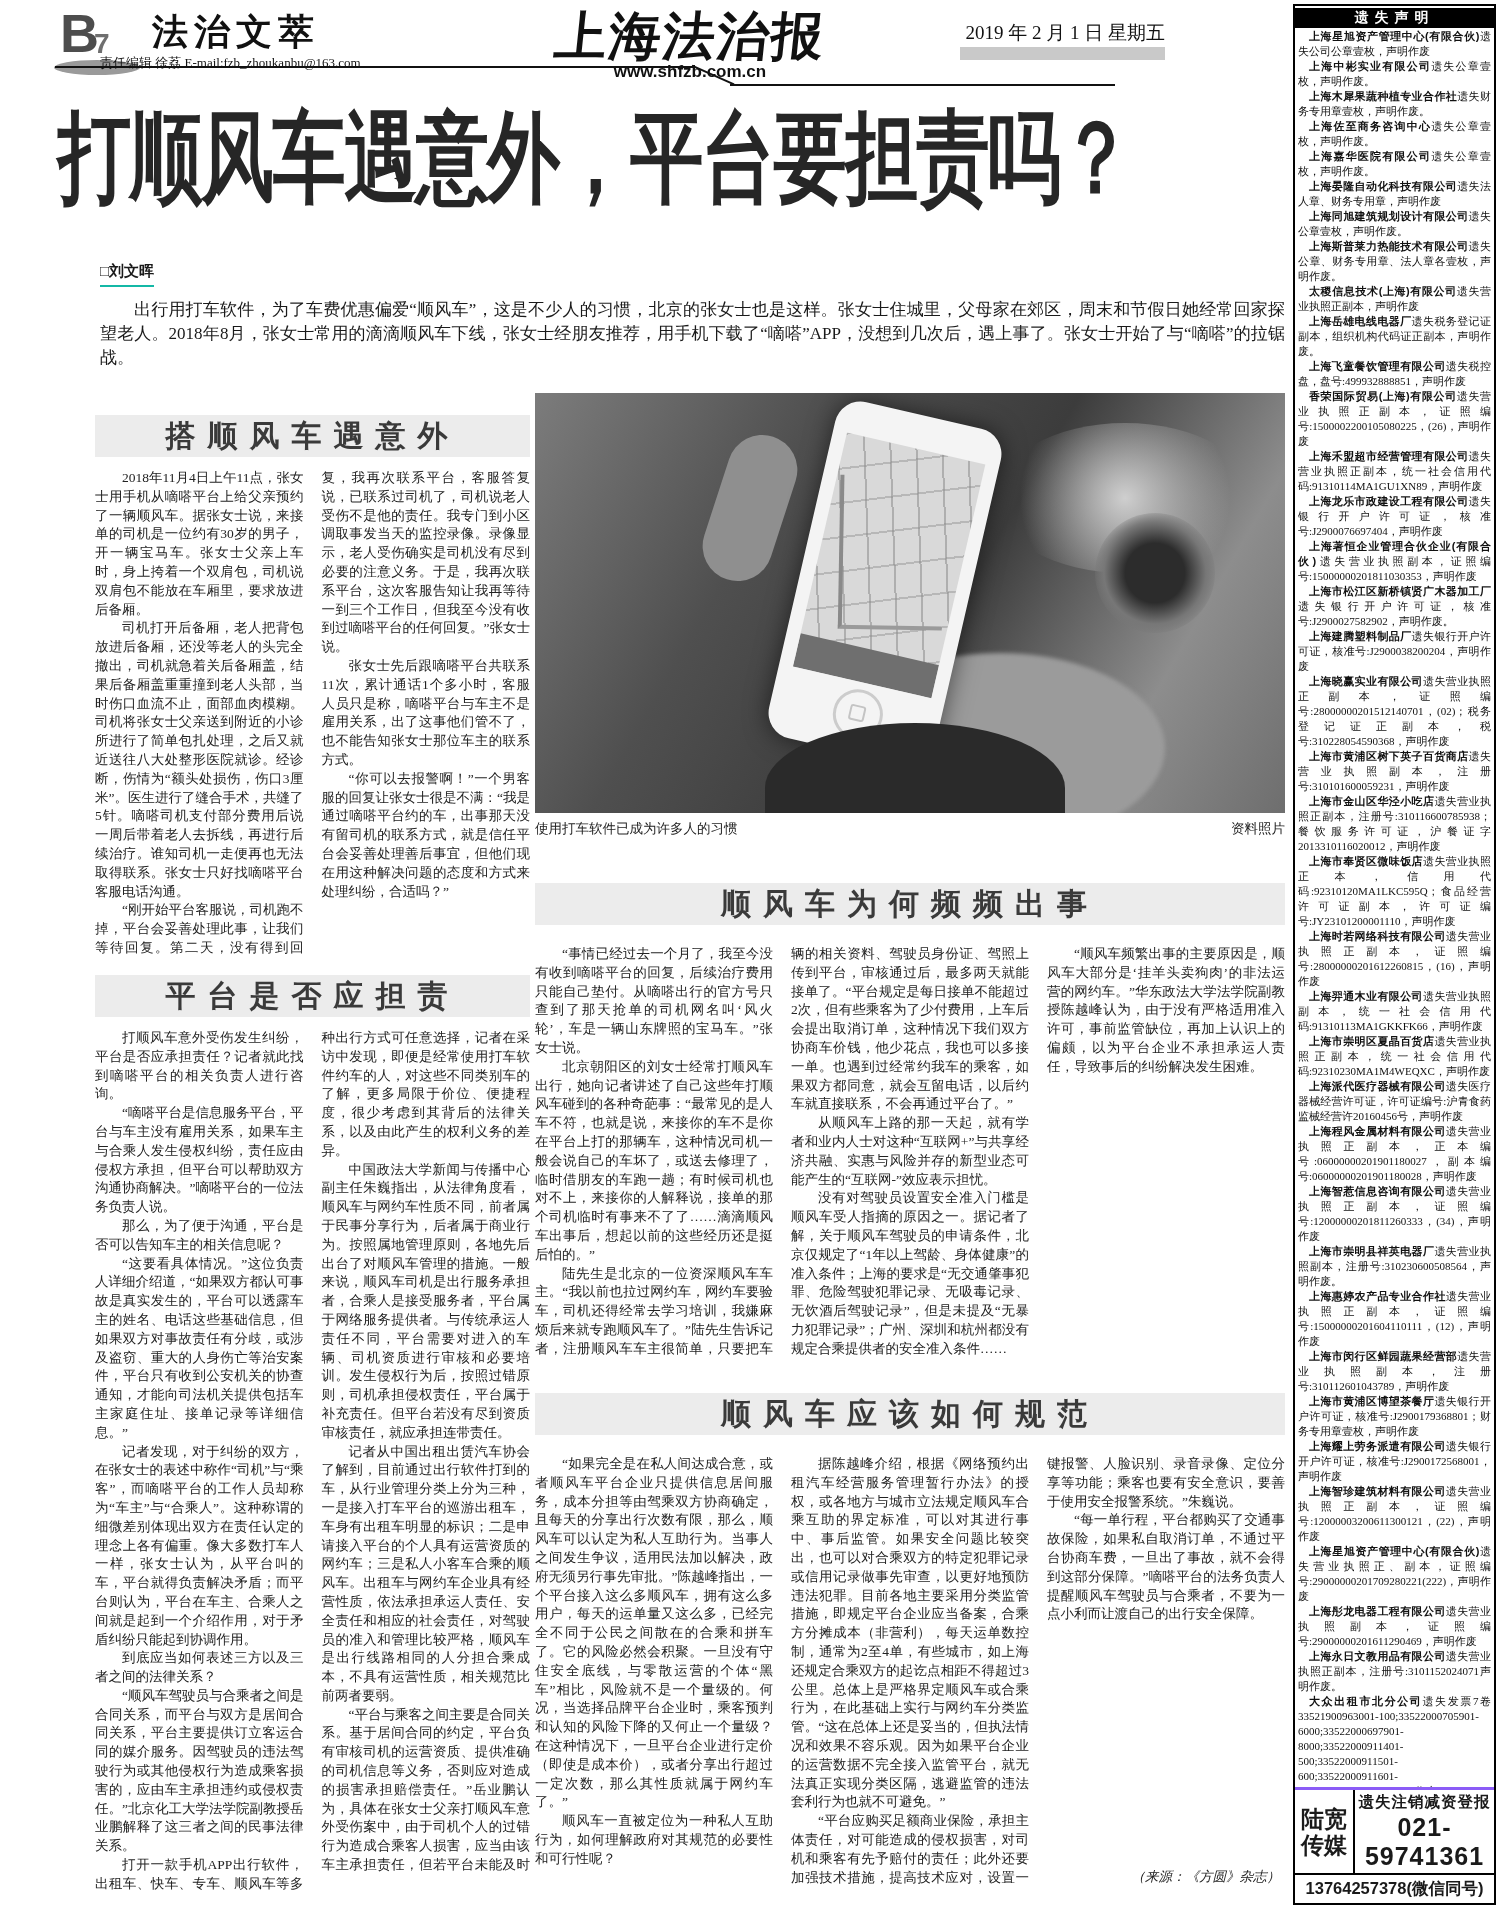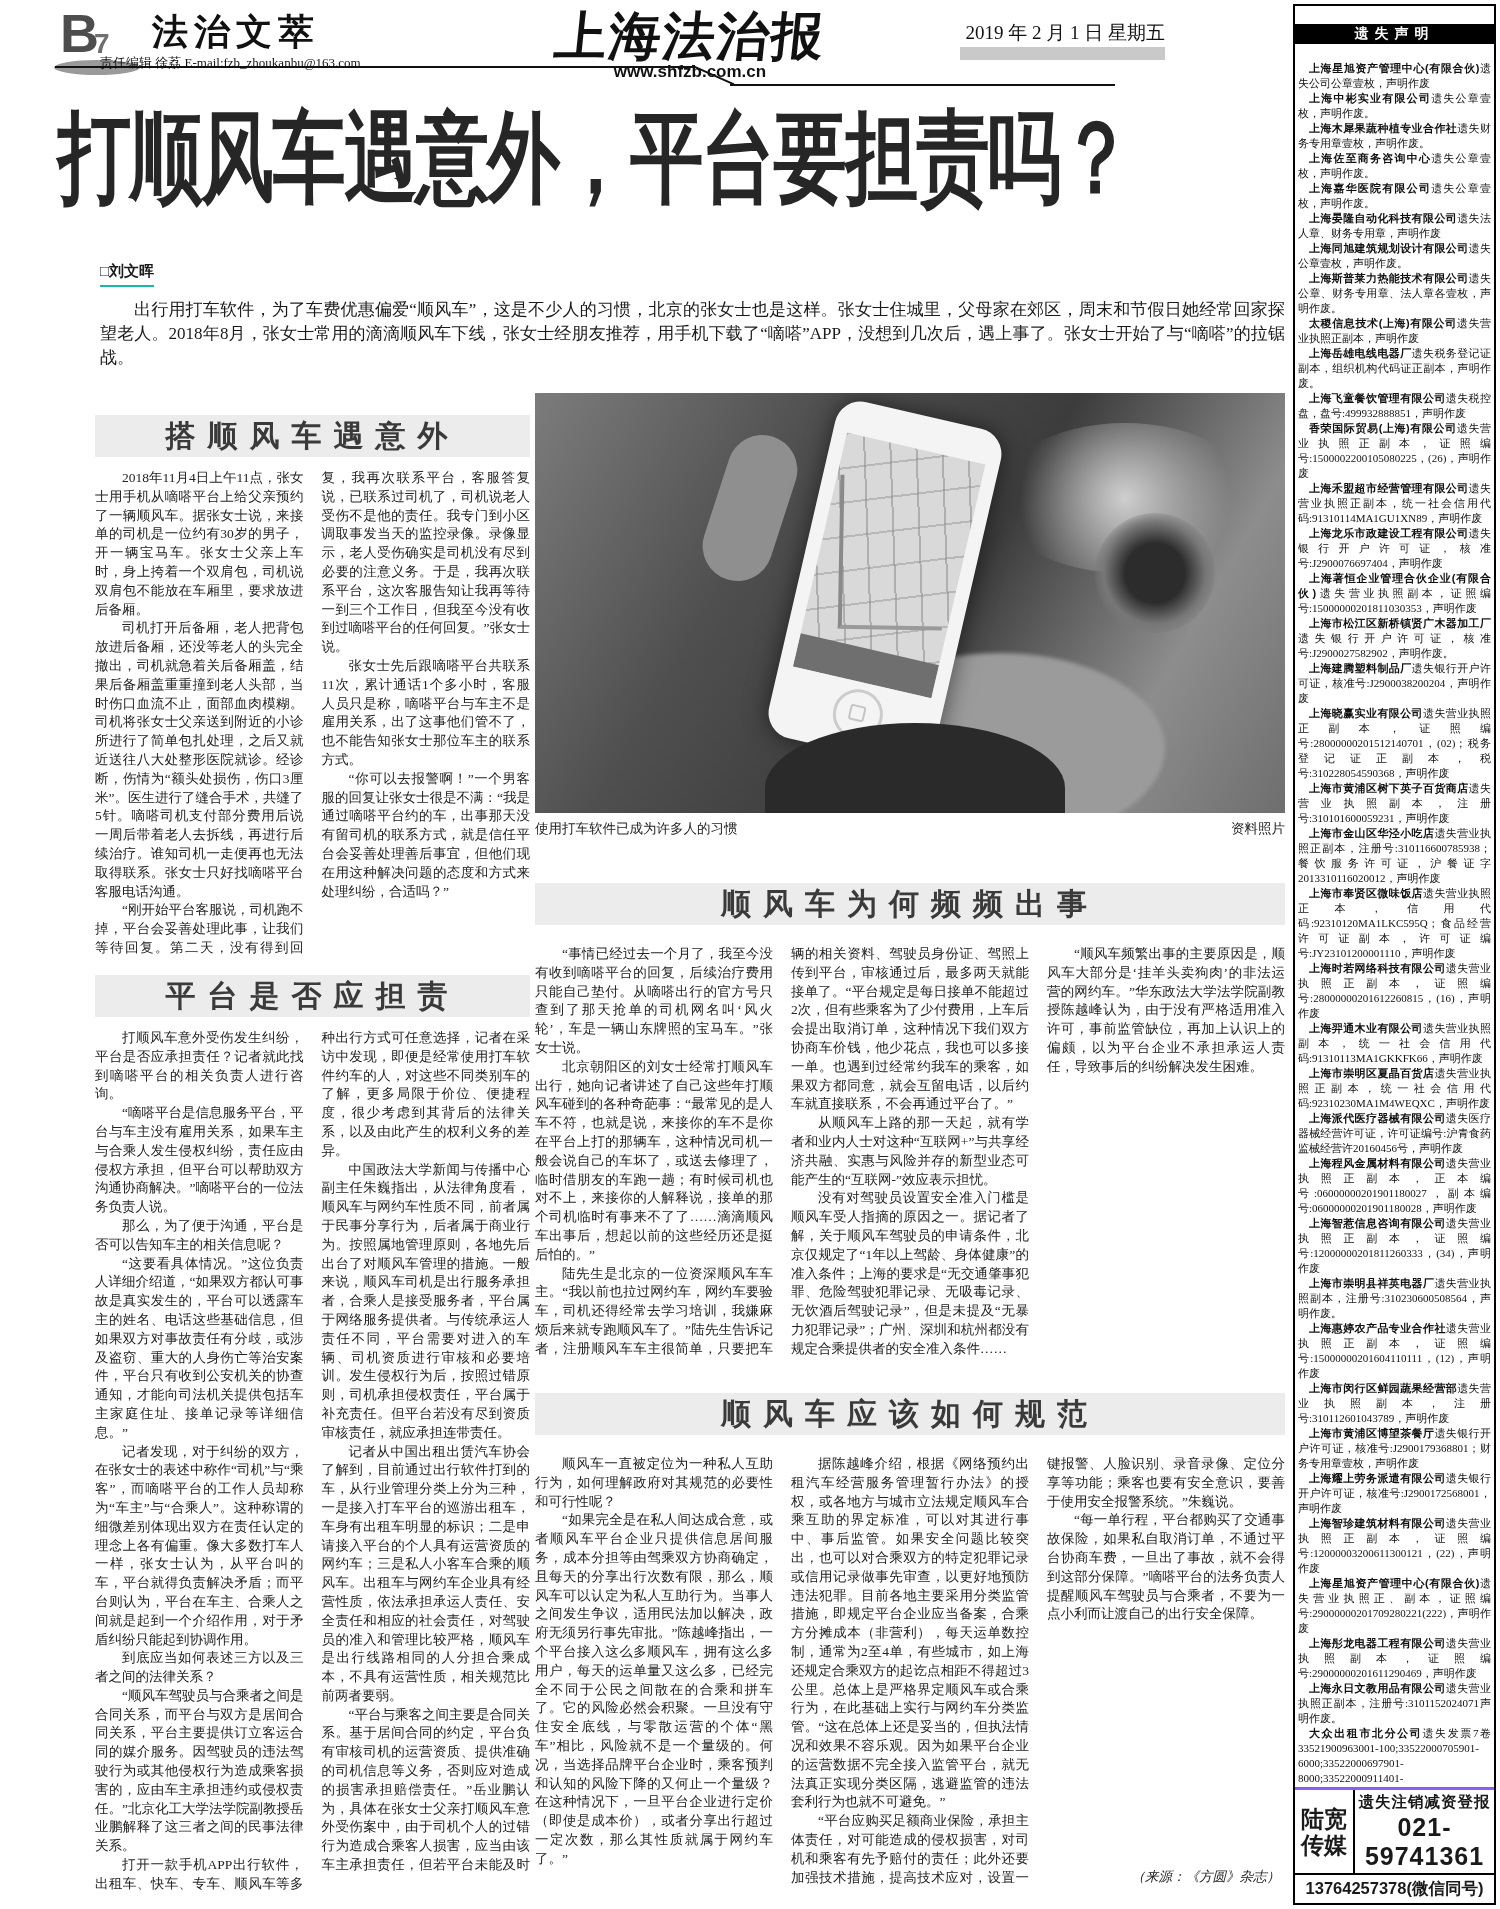--- a/index.html
+++ b/index.html
@@ -65,21 +65,21 @@
   .right-region .cols3{margin-top:20px;height:420px;}
   .sec4-head{margin-top:28px;}
   .cols.sec4{height:450px;}
   .source-line{position:absolute;left:1020px;top:1868px;width:260px;text-align:right;font-size:13.5px;font-style:italic;color:#222;}
   
   .ads-panel{position:absolute;left:1293px;top:4px;width:203px;height:1901px;border:2px solid #000;
              box-sizing:border-box;background:#fff;overflow:hidden;}
   .ad-header{height:20px;margin:0;background:#000;color:#fff;font-family:"Liberation Sans",sans-serif;
              font-weight:bold;font-size:14px;letter-spacing:6px;display:flex;align-items:center;justify-content:center;}
   .ads-list{padding:1px 3px 0 3px;}
-  .ads-list .ad-header{margin:17px -3px;}
+  .ads-list .ad-header{margin:1px -3px;}
   .ads-list p.ad{margin:0;font-size:11px;line-height:15px;text-align:justify;text-indent:1em;color:#111;}
   .ads-list p.ad b{font-family:"Liberation Sans",sans-serif;}
   .ads-footer{position:absolute;left:0;right:0;bottom:0;border-top:3px solid #8b5cf6;background:#fff;}
   .ads-footer .row1{display:flex;border-bottom:2px solid #000;}
   .brand-cell{width:58px;border-right:2px solid #000;display:flex;flex-direction:column;align-items:center;justify-content:center;
               font-weight:bold;font-size:23px;line-height:26px;font-family:"Liberation Sans",sans-serif;}
   .svc-cell{flex:1;text-align:center;padding:2px 0;}
   .svc-line{font-weight:bold;font-size:15.5px;letter-spacing:1px;font-family:"Liberation Sans",sans-serif;}
   .svc-phone{font-weight:bold;font-size:25px;font-family:"Liberation Sans",sans-serif;letter-spacing:1px;}
   .mobile-row{text-align:center;font-weight:bold;font-size:16.5px;padding:3px 0;font-family:"Liberation Sans",sans-serif;}
@@ -157,22 +157,22 @@
     <div class="cols cols3">
         <p>“事情已经过去一个月了，我至今没有收到嘀嗒平台的回复，后续治疗费用只能自己垫付。从嘀嗒出行的官方号只查到了那天抢单的司机网名叫‘风火轮’，车是一辆山东牌照的宝马车。”张女士说。</p>
         <p>北京朝阳区的刘女士经常打顺风车出行，她向记者讲述了自己这些年打顺风车碰到的各种奇葩事：“最常见的是人车不符，也就是说，来接你的车不是你在平台上打的那辆车，这种情况司机一般会说自己的车坏了，或送去修理了，临时借朋友的车跑一趟；有时候司机也对不上，来接你的人解释说，接单的那个司机临时有事来不了了……滴滴顺风车出事后，想起以前的这些经历还是挺后怕的。”</p>
         <p>陆先生是北京的一位资深顺风车车主。“我以前也拉过网约车，网约车要验车，司机还得经常去学习培训，我嫌麻烦后来就专跑顺风车了。”陆先生告诉记者，注册顺风车车主很简单，只要把车辆的相关资料、驾驶员身份证、驾照上传到平台，审核通过后，最多两天就能接单了。“平台规定是每日接单不能超过2次，但有些乘客为了少付费用，上车后会提出取消订单，这种情况下我们双方协商车价钱，他少花点，我也可以多接一单。也遇到过经常约我车的乘客，如果双方都同意，就会互留电话，以后约车就直接联系，不会再通过平台了。”</p>
         <p>从顺风车上路的那一天起，就有学者和业内人士对这种“互联网+”与共享经济共融、实惠与风险并存的新型业态可能产生的“互联网-”效应表示担忧。</p>
         <p>没有对驾驶员设置安全准入门槛是顺风车受人指摘的原因之一。据记者了解，关于顺风车驾驶员的申请条件，北京仅规定了“1年以上驾龄、身体健康”的准入条件；上海的要求是“无交通肇事犯罪、危险驾驶犯罪记录、无吸毒记录、无饮酒后驾驶记录”，但是未提及“无暴力犯罪记录”；广州、深圳和杭州都没有规定合乘提供者的安全准入条件……</p>
         <p>“顺风车频繁出事的主要原因是，顺风车大部分是‘挂羊头卖狗肉’的非法运营的网约车。”华东政法大学法学院副教授陈越峰认为，由于没有严格适用准入许可，事前监管缺位，再加上认识上的偏颇，以为平台企业不承担承运人责任，导致事后的纠纷解决发生困难。</p>
       </div>
     <div class="sec-head sec4-head">顺风车应该如何规范</div>
     <div class="cols cols3 sec4">
+        <p>“如果完全是在私人间达成合意，或者顺风车平台企业只提供信息居间服务，成本分担等由驾乘双方协商确定，且每天的分享出行次数有限，那么，顺风车可以认定为私人互助行为。当事人之间发生争议，适用民法加以解决，政府无须另行事先审批。”陈越峰指出，一个平台接入这么多顺风车，拥有这么多用户，每天的运单量又这么多，已经完全不同于公民之间散在的合乘和拼车了。它的风险必然会积聚。一旦没有守住安全底线，与零散运营的个体“黑车”相比，风险就不是一个量级的。何况，当选择品牌平台企业时，乘客预判和认知的风险下降的又何止一个量级？在这种情况下，一旦平台企业进行定价（即使是成本价），或者分享出行超过一定次数，那么其性质就属于网约车了。”</p>
         <p>顺风车一直被定位为一种私人互助行为，如何理解政府对其规范的必要性和可行性呢？</p>
-        <p>“如果完全是在私人间达成合意，或者顺风车平台企业只提供信息居间服务，成本分担等由驾乘双方协商确定，且每天的分享出行次数有限，那么，顺风车可以认定为私人互助行为。当事人之间发生争议，适用民法加以解决，政府无须另行事先审批。”陈越峰指出，一个平台接入这么多顺风车，拥有这么多用户，每天的运单量又这么多，已经完全不同于公民之间散在的合乘和拼车了。它的风险必然会积聚。一旦没有守住安全底线，与零散运营的个体“黑车”相比，风险就不是一个量级的。何况，当选择品牌平台企业时，乘客预判和认知的风险下降的又何止一个量级？在这种情况下，一旦平台企业进行定价（即使是成本价），或者分享出行超过一定次数，那么其性质就属于网约车了。”</p>
         <p>据陈越峰介绍，根据《网络预约出租汽车经营服务管理暂行办法》的授权，或各地方与城市立法规定顺风车合乘互助的界定标准，可以对其进行事中、事后监管。如果安全问题比较突出，也可以对合乘双方的特定犯罪记录或信用记录做事先审查，以更好地预防违法犯罪。目前各地主要采用分类监管措施，即规定平台企业应当备案，合乘方分摊成本（非营利），每天运单数控制，通常为2至4单，有些城市，如上海还规定合乘双方的起讫点相距不得超过3公里。总体上是严格界定顺风车或合乘行为，在此基础上实行与网约车分类监管。“这在总体上还是妥当的，但执法情况和效果不容乐观。因为如果平台企业的运营数据不完全接入监管平台，就无法真正实现分类区隔，逃避监管的违法套利行为也就不可避免。”</p>
         <p>“平台应购买足额商业保险，承担主体责任，对可能造成的侵权损害，对司机和乘客有先予赔付的责任；此外还要加强技术措施，提高技术应对，设置一键报警、人脸识别、录音录像、定位分享等功能；乘客也要有安全意识，要善于使用安全报警系统。”朱巍说。</p>
         <p>“每一单行程，平台都购买了交通事故保险，如果私自取消订单，不通过平台协商车费，一旦出了事故，就不会得到这部分保障。”嘀嗒平台的法务负责人提醒顺风车驾驶员与合乘者，不要为一点小利而让渡自己的出行安全保障。</p>
       </div>
   </div>
 
   <div class="source-line">（来源：《方圆》杂志）</div>
 
   <div class="ads-panel">
     <div class="ads-list">

